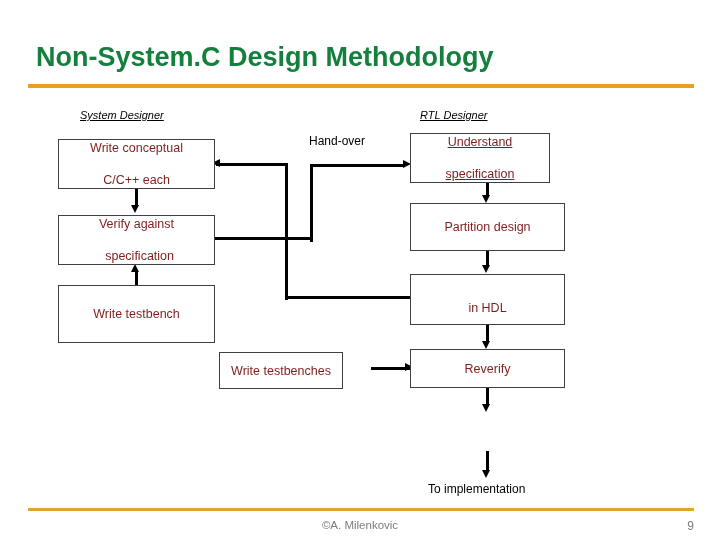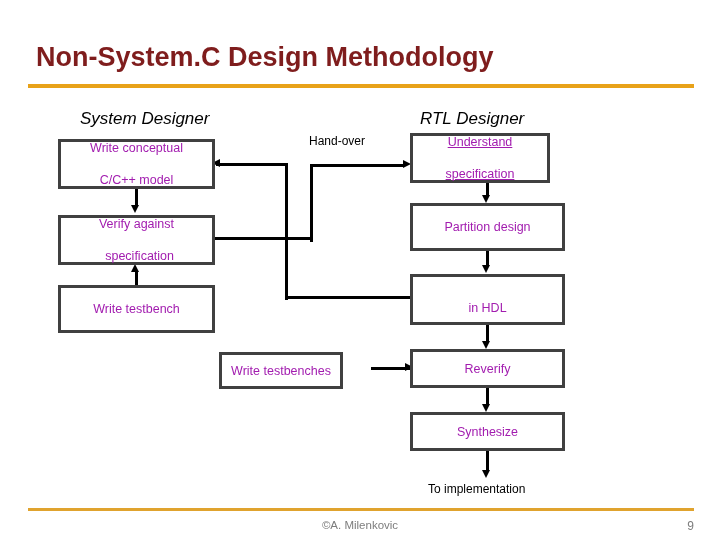--- a/index.html
+++ b/index.html
@@ -22,21 +22,21 @@
   }
 
   
   .slide-title {
     position: absolute;
     left: 36px;
     top: 40px;
     width: 650px;
     font-size: 27px;
     font-weight: bold;
-    color: #7f1d1d;
+    color: #15803d;
     letter-spacing: 0px;
     line-height: 34px;
     white-space: nowrap;
   }
   .title-rule {
     position: absolute;
     left: 28px;
     top: 84px;
     width: 666px;
     height: 4px;
@@ -65,39 +65,40 @@
     position: absolute;
     right: 26px;
     top: 519px;
     font-size: 12px;
     color: #7d7d7d;
   }
 
   
   .col-label {
     position: absolute;
-    font-size: 17px;
+    font-size: 11px;
     font-style: italic;
     color: #000000;
     white-space: nowrap;
+    text-decoration: underline;
   }
 
   
   .fbox {
     position: absolute;
     box-sizing: border-box;
-    border: 3px solid #404040;
+    border: 1px solid #404040;
     background: #ffffff;
     display: flex;
     align-items: center;
     justify-content: center;
     text-align: center;
     font-size: 12.5px;
     line-height: 16px;
-    color: #a21caf;
+    color: #7f1d1d;
     z-index: 3;
   }
   .fbox span { display: block; padding: 0 4px; }
 
   
   .annot {
     position: absolute;
     font-size: 12px;
     color: #000000;
     white-space: nowrap;
@@ -186,28 +187,28 @@
   <div class="hline" style="left:371px; top:367px; width:40px;"></div>
   <div class="arrow arrow-right" style="left:405px; top:363px;"></div>
 
   <div class="vline" style="left:135px; top:188px; height:18px;"></div>
   <div class="arrow arrow-down" style="left:131px; top:205px;"></div>
 
   <div class="vline" style="left:135px; top:272px; height:14px;"></div>
   <div class="arrow arrow-up" style="left:131px; top:264px;"></div>
 
   <div class="fbox" style="left:58px; top:139px; width:157px; height:50px;">
-    <span><span>Write conceptual</span><br><span>C/C++ model</span></span>
+    <span><span>Write conceptual</span><br><span>C/C++ each</span></span>
   </div>
 
   <div class="fbox" style="left:58px; top:215px; width:157px; height:50px;text-align:right;">
     <span><span>Verify against</span><br><span>specification</span></span>
   </div>
 
-  <div class="fbox" style="left:58px; top:285px; width:157px; height:48px;">
+  <div class="fbox" style="left:58px; top:285px; width:157px; height:58px;">
     <span>Write testbench</span>
   </div>
 
   <div class="fbox" style="left:219px; top:352px; width:124px; height:37px;">
     <span>Write testbenches</span>
   </div>
 
   <div class="fbox" style="left:410px; top:133px; width:140px; height:50px;text-decoration:underline;">
     <span><span>Understand</span><br><span>specification</span></span>
   </div>
@@ -217,23 +218,20 @@
   </div>
 
   <div class="fbox" style="left:410px; top:274px; width:155px; height:51px;">
     <span><br><span>in HDL</span></span>
   </div>
 
   <div class="fbox" style="left:410px; top:349px; width:155px; height:39px;justify-content:center;">
     <span>Reverify</span>
   </div>
 
-  <div class="fbox" style="left:410px; top:412px; width:155px; height:39px;">
-    <span>Synthesize</span>
-  </div>
 
   <div class="annot" style="left:309px; top:134px;">Hand-over</div>
 
   <div class="annot" style="left:428px; top:482px;">To implementation</div>
 
   <div class="footer-rule"></div>
   <div class="footer-credit">©A. Milenkovic</div>
   <div class="footer-page">9</div>
 
 </div>

